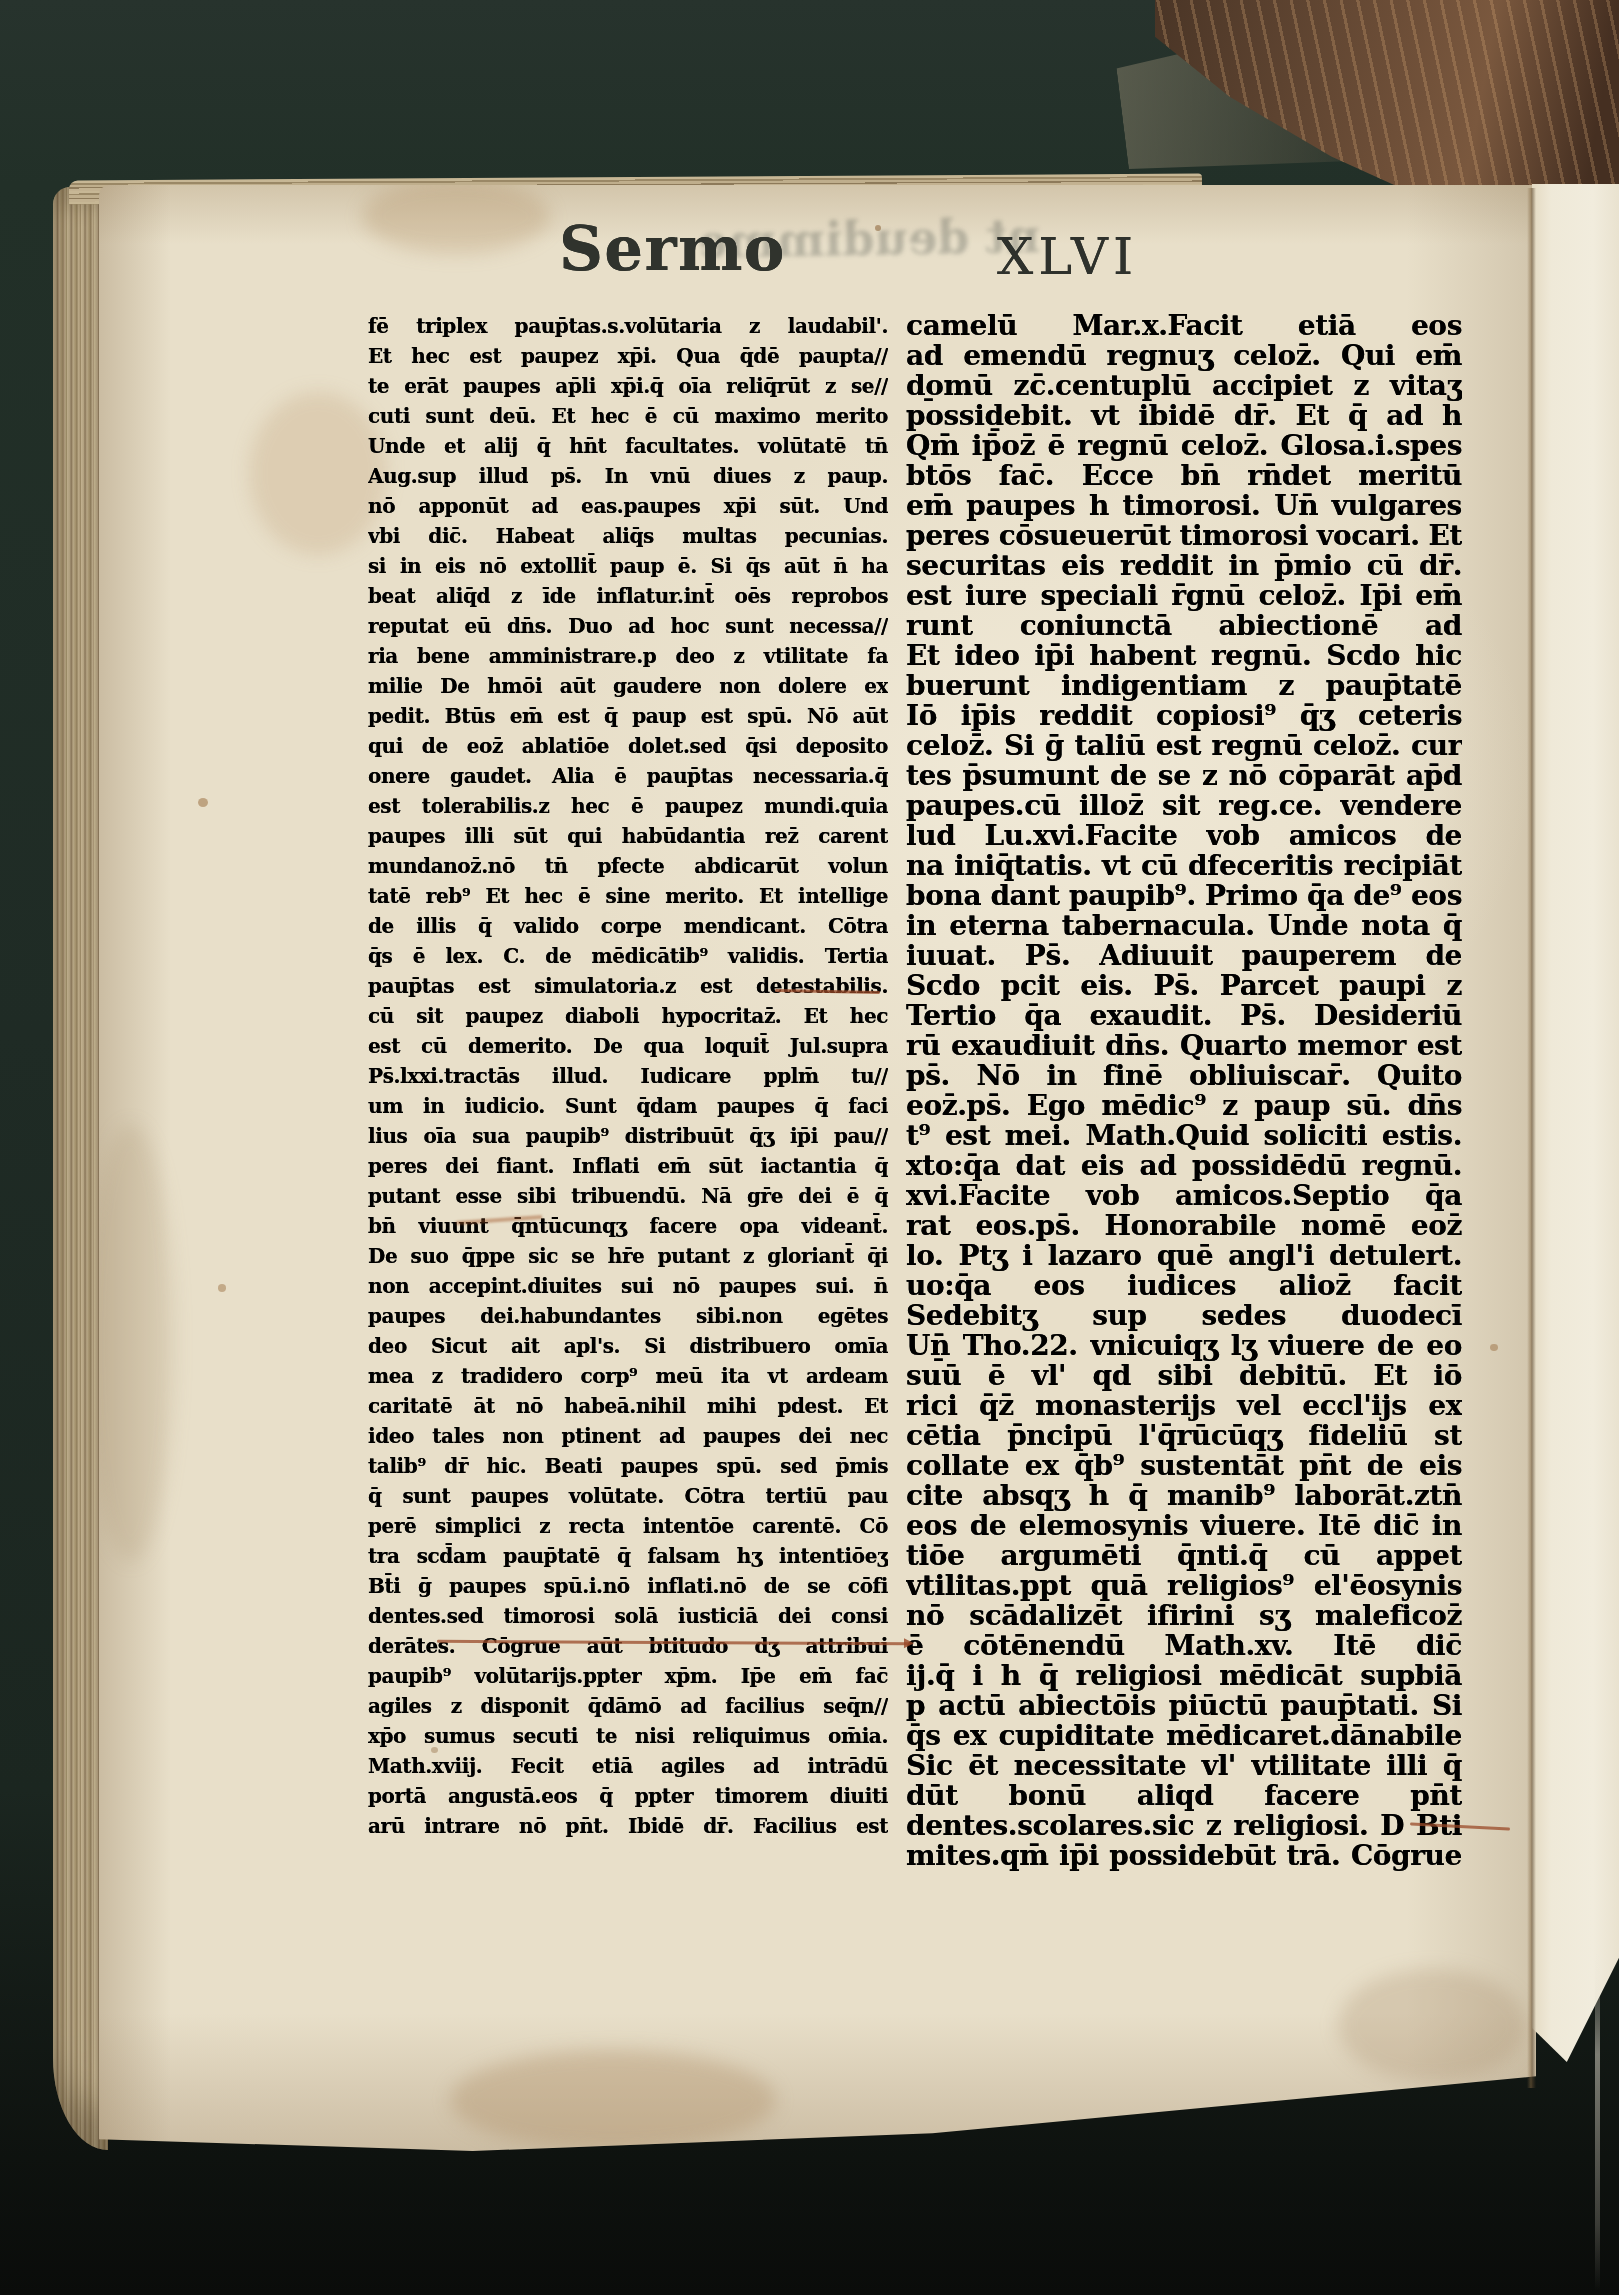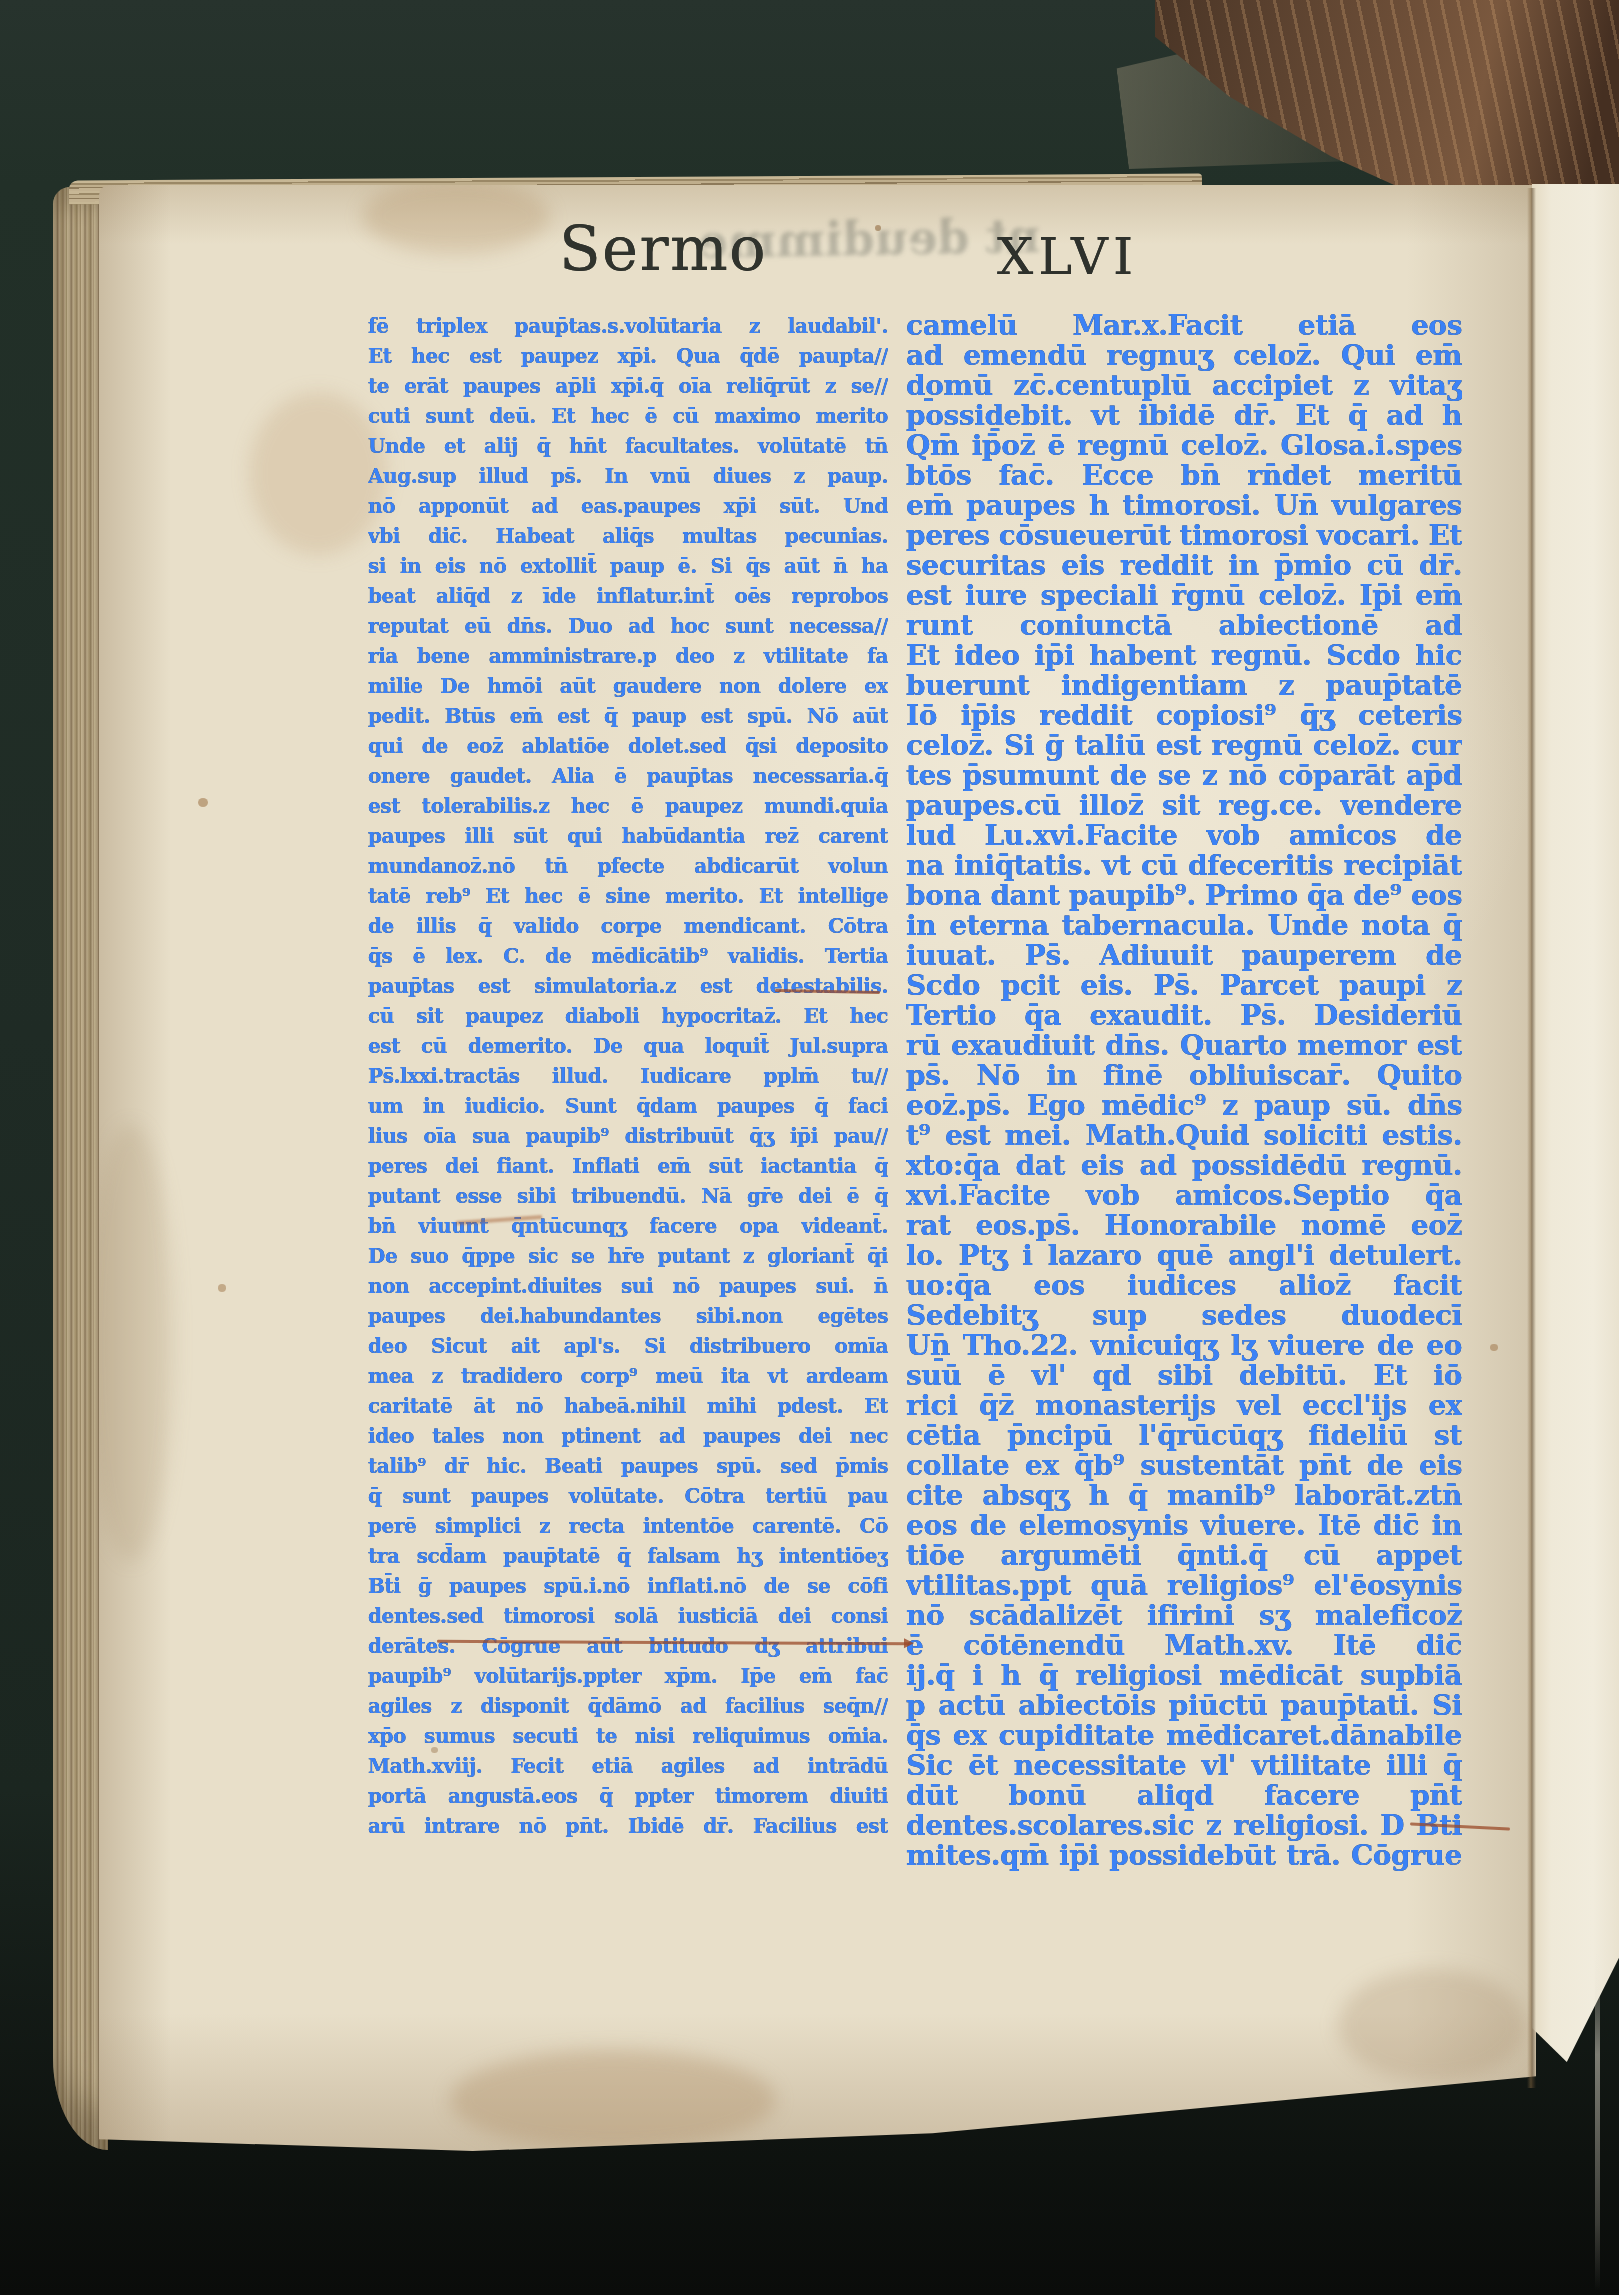--- a/index.html
+++ b/index.html
@@ -58,38 +58,38 @@
     position:absolute;left:1527px;top:188px;width:8.8px;height:1900px;
     background:linear-gradient(90deg,rgba(120,95,60,0),rgba(130,103,66,.55) 45%,rgba(90,70,45,.6) 55%,rgba(120,95,60,0));
   }
   .cover-streak{
     position:absolute;left:1595px;top:1953px;width:5px;height:338px;
     background:linear-gradient(180deg,rgba(230,225,210,.0),rgba(230,225,210,.5) 30%,rgba(200,195,180,.25) 80%,rgba(230,225,210,0));
   }
   
   .header-title{
     position:absolute;left:559px;top:213px;
-    font-size:61px;font-weight:400;color:#30332d;letter-spacing:1.3px;
+    font-size:61px;font-weight:700;color:#30332d;letter-spacing:1.3px;
     text-shadow:0 0 0.6px #30332d;
   }
   .header-number{
     position:absolute;left:997px;top:227px;
     font-size:51px;font-weight:400;color:#2e312c;letter-spacing:5px;
     text-shadow:0 0 0.6px #2e312c;
   }
   .header-ghost{
     position:absolute;left:689px;top:212px;width:351px;
     font-size:46px;font-weight:700;color:rgba(70,75,68,.30);
     transform:scaleX(-1) rotate(1deg);
     filter:blur(1.9px);
     white-space:nowrap;overflow:hidden;
   }
   
   .col{
-    position:absolute;top:311px;color:#3b82f6;font-weight:700;
+    position:absolute;top:311px;color:#000000;font-weight:700;
     text-shadow:0 0 0.4px #32342e;
   }
   .col-left{left:368px;width:520px;font-size:20px;letter-spacing:-0.4px;word-spacing:-0.6px;}
   .col-right{left:906px;width:556px;font-size:28px;letter-spacing:-0.4px;word-spacing:-0.6px;}
   .line{
     height:30px;line-height:30px;overflow:hidden;
     text-align:justify;text-align-last:justify;white-space:normal;
   }
   
   .red-underline{position:absolute;background:rgba(153,73,40,.75);border-radius:1.3px;}

